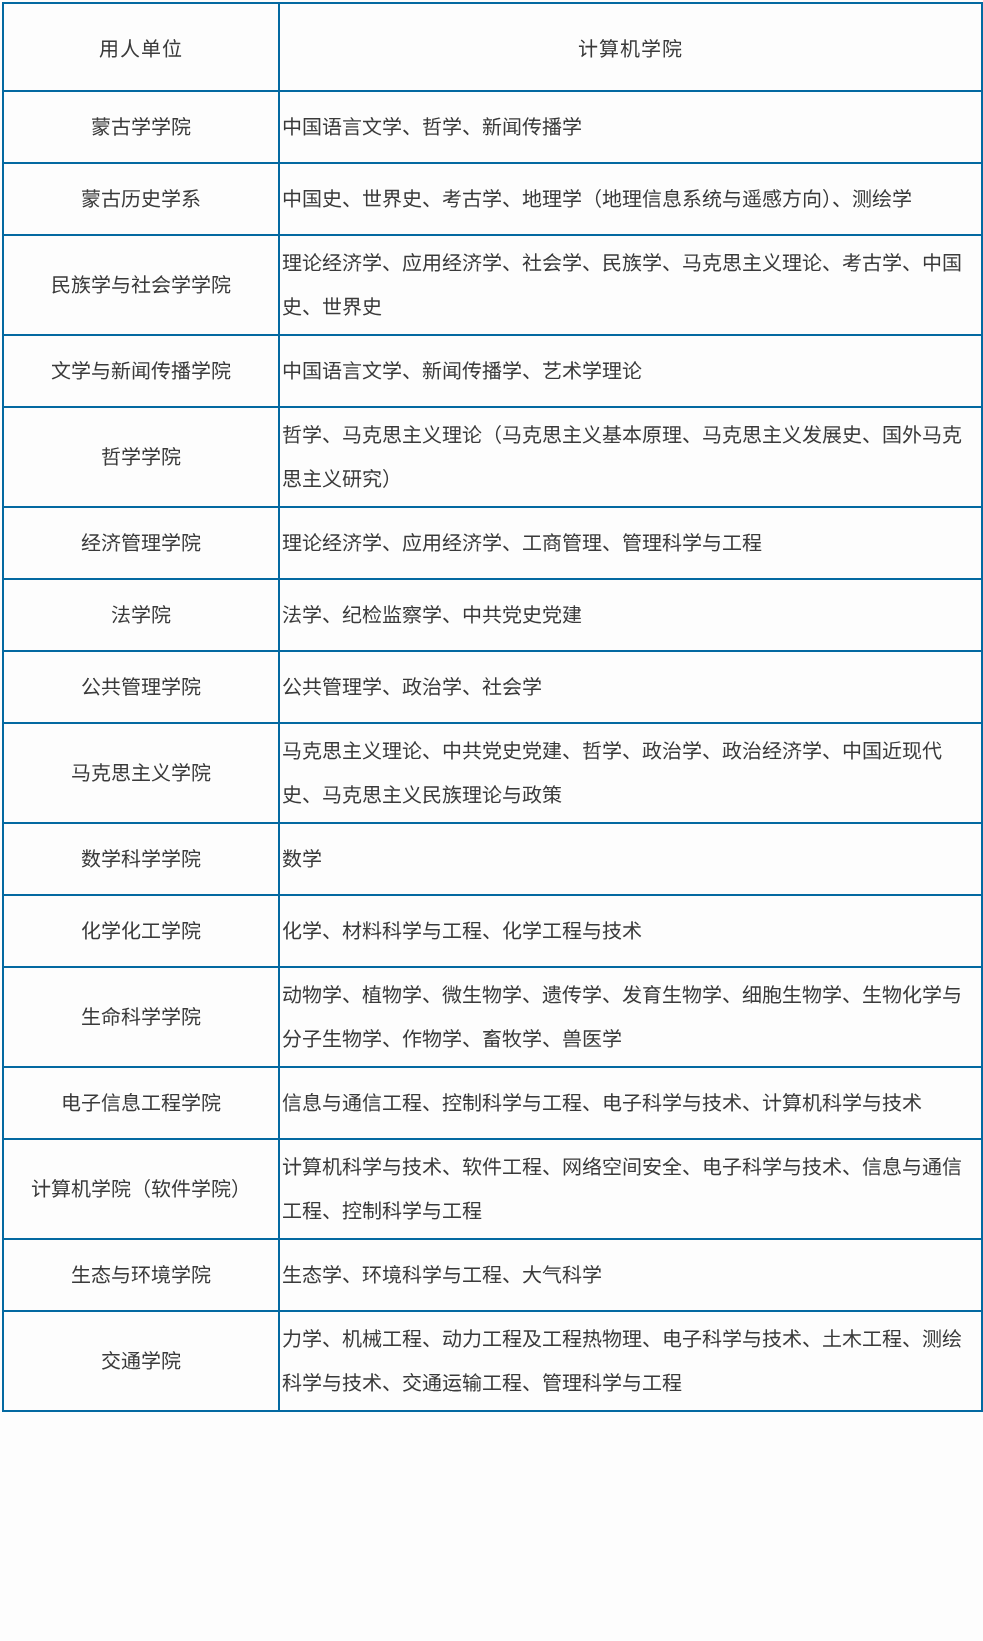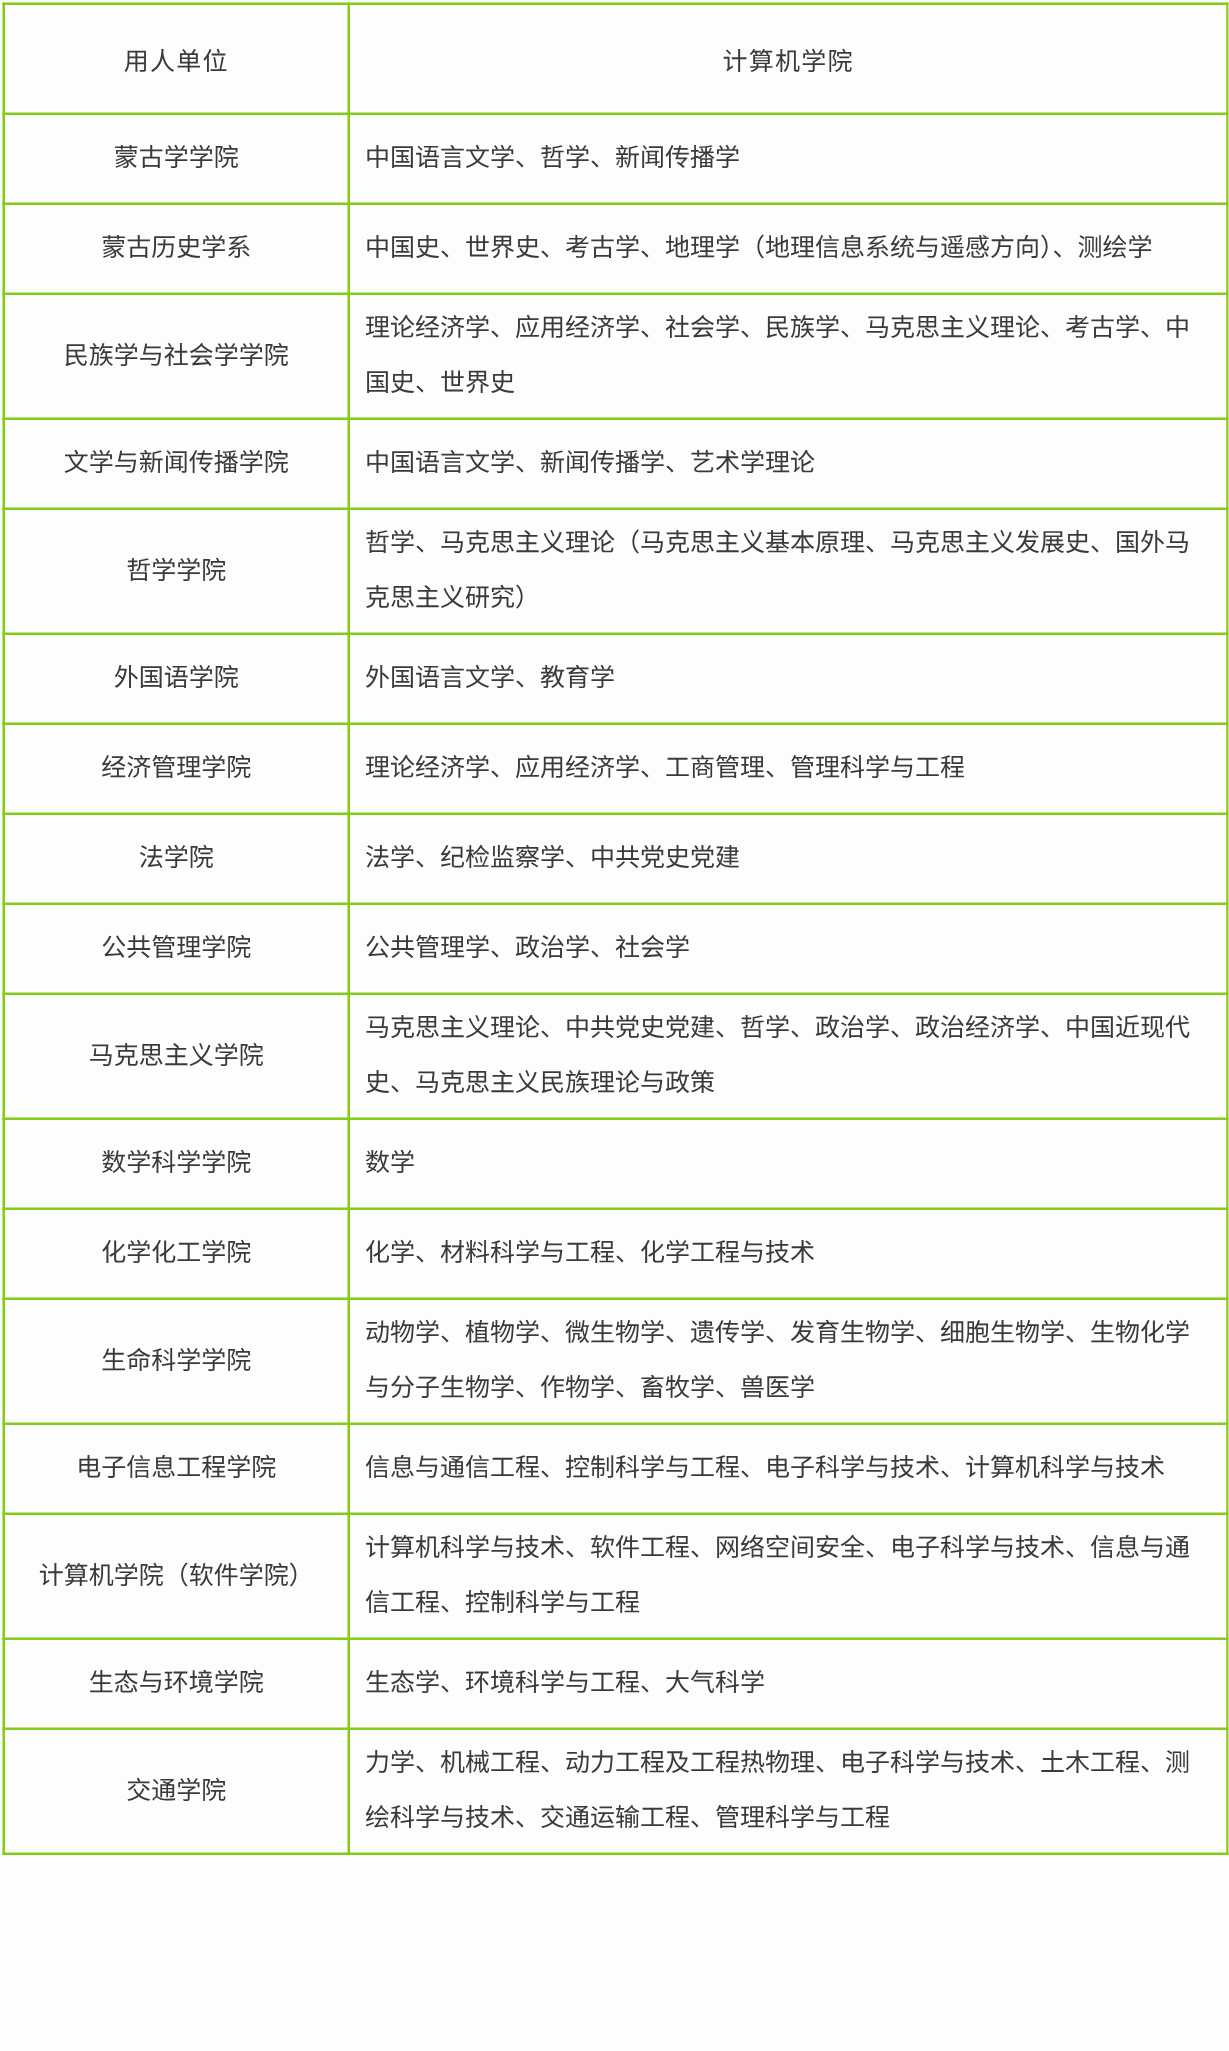--- a/index.html
+++ b/index.html
@@ -19,21 +19,21 @@
   table.recruit-table {
     width: 979px;
     border-collapse: collapse;
     table-layout: fixed;
     background: #fdfdfd;
   }
   col.unit-col   { width: 276px; }
   col.majors-col { width: 703px; }
   .recruit-table th,
   .recruit-table td {
-    border: 2px solid #84cc16;
+    border: 2px solid #0369a1;
     color: #3a3a3a;
     font-size: 20px;
     font-weight: 400;
     box-sizing: border-box;
   }
   tr.header-row { height: 88px; }
   tr.data-row   { height: 72px; }
   .recruit-table th {
     text-align: center;
     vertical-align: middle;
@@ -41,21 +41,21 @@
   }
   td.unit-cell {
     text-align: center;
     vertical-align: middle;
     padding: 4px 20px;
     line-height: 30px;
   }
   td.majors-cell {
     text-align: left;
     vertical-align: middle;
-    padding: 5px 16px 5px 12px;
+    padding: 5px 16px 5px 2px;
     line-height: 44px;
     margin-left: 39px;
   }
 </style>
 </head>
 <body>
 
 <div class="page">
   <table class="recruit-table">
     <colgroup>
@@ -81,24 +81,20 @@
         <td class="unit-cell">民族学与社会学学院</td>
         <td class="majors-cell">理论经济学、应用经济学、社会学、民族学、马克思主义理论、考古学、中国史、世界史</td>
       </tr>
       <tr class="data-row">
         <td class="unit-cell">文学与新闻传播学院</td>
         <td class="majors-cell">中国语言文学、新闻传播学、艺术学理论</td>
       </tr>
       <tr class="data-row">
         <td class="unit-cell">哲学学院</td>
         <td class="majors-cell">哲学、马克思主义理论（马克思主义基本原理、马克思主义发展史、国外马克思主义研究）</td>
-      </tr>
-      <tr class="data-row">
-        <td class="unit-cell">外国语学院</td>
-        <td class="majors-cell">外国语言文学、教育学</td>
       </tr>
       <tr class="data-row">
         <td class="unit-cell">经济管理学院</td>
         <td class="majors-cell">理论经济学、应用经济学、工商管理、管理科学与工程</td>
       </tr>
       <tr class="data-row">
         <td class="unit-cell">法学院</td>
         <td class="majors-cell">法学、纪检监察学、中共党史党建</td>
       </tr>
       <tr class="data-row">

